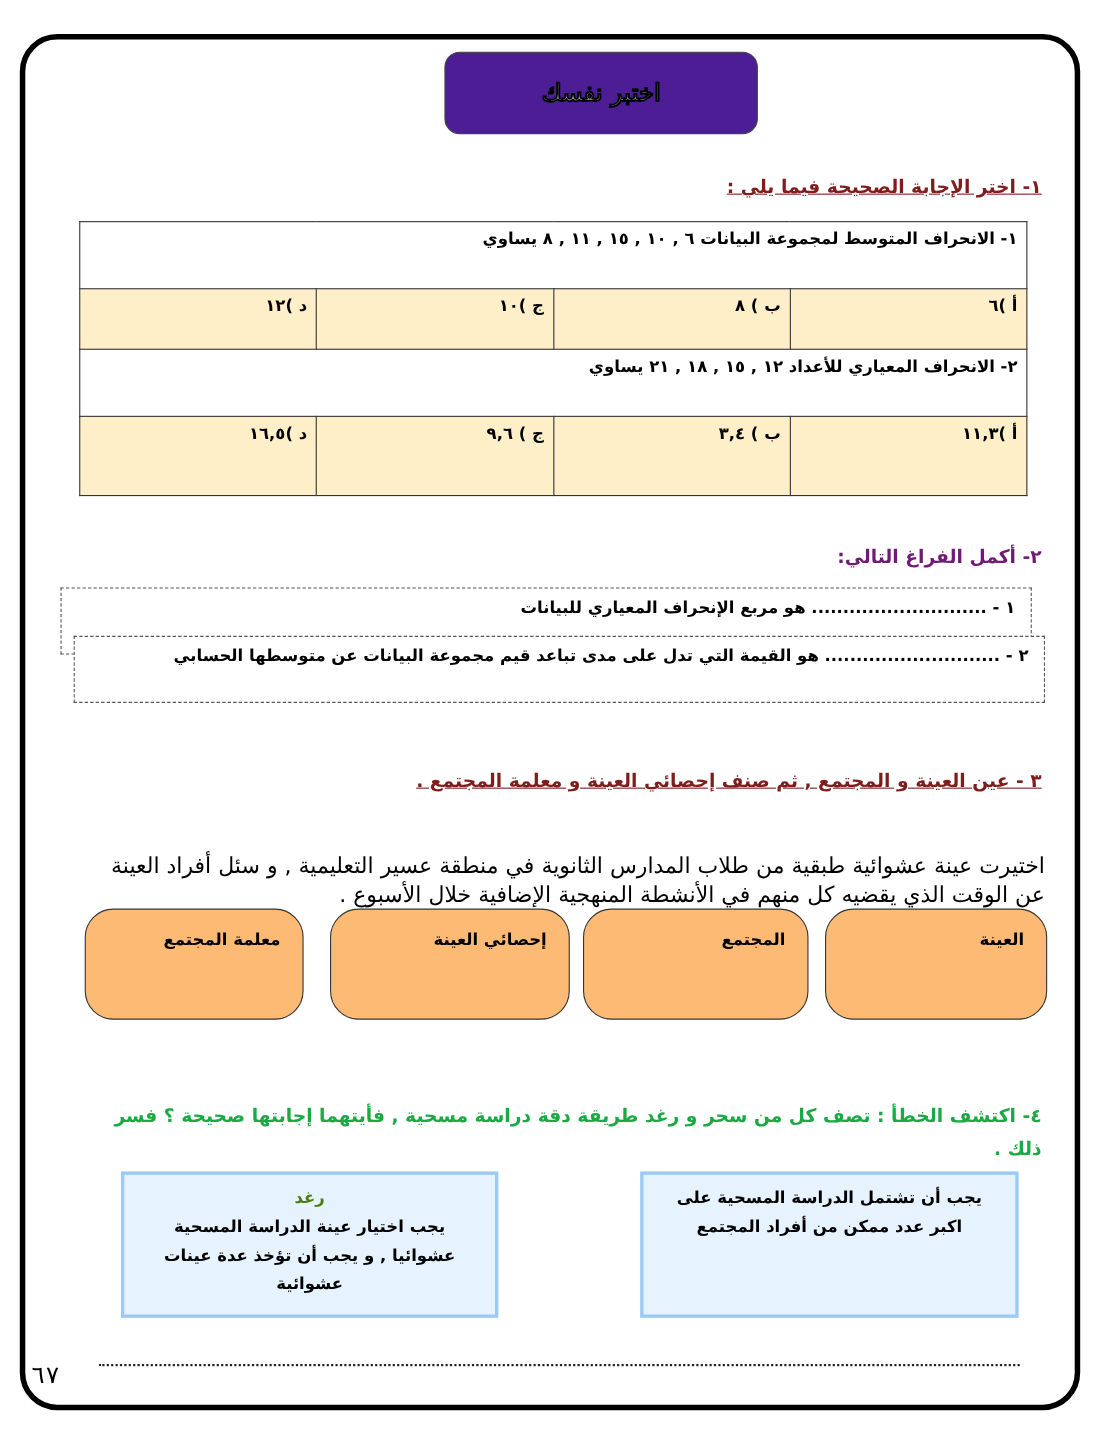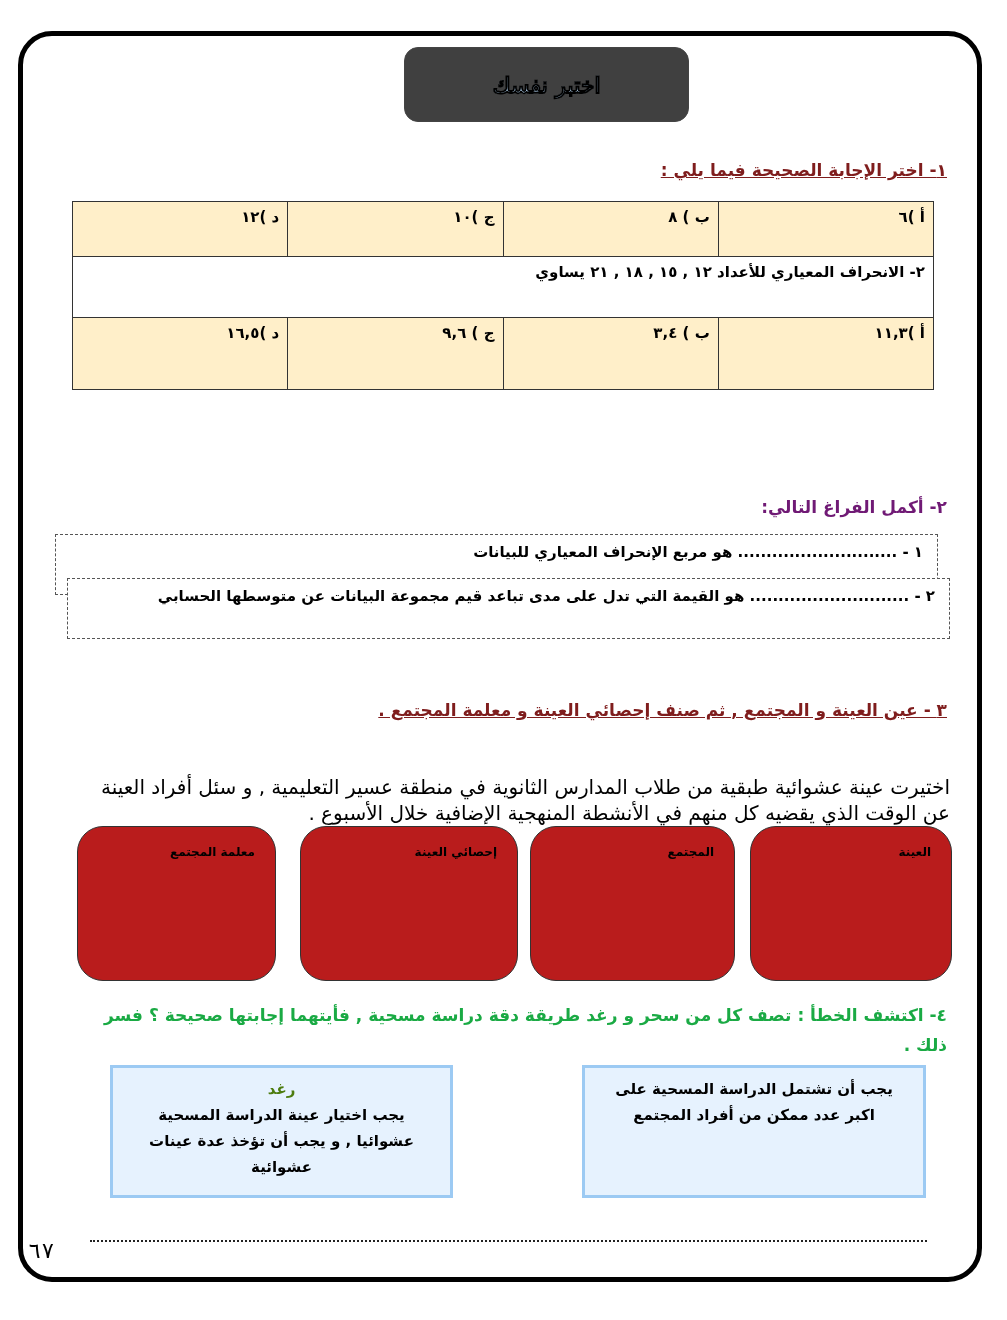--- a/index.html
+++ b/index.html
@@ -8,21 +8,21 @@
     font-family: "DejaVu Sans", "Liberation Sans", sans-serif;
     color: #000; overflow: hidden;
   }
   .frame {
     position: absolute; left: 18px; top: 31px; width: 964px; height: 1251px;
     border: 5px solid #000; border-radius: 34px; background: #fff;
   }
 
   .title-box {
     position: absolute; left: 404px; top: 47px; width: 285px; height: 75px;
-    background: #404040; border: 1.5px solid #444; border-radius: 14px;
+    background: #4c1d95; border: 1.5px solid #444; border-radius: 14px;
     display: flex; align-items: center; justify-content: center;
   }
   .title-text {
     font-family: "DejaVu Serif", serif; font-size: 22px; font-weight: bold;
     color: #bfe0ff; -webkit-text-stroke: 1px #000; letter-spacing: 0.5px;
   }
 
   .sec-heading {
     position: absolute; font-weight: bold; font-size: 17px;
     font-family: "DejaVu Sans", sans-serif;
@@ -48,23 +48,23 @@
     background: #fff; padding: 8px 14px; font-weight: bold; font-size: 15px;
     direction: rtl;
   }
 
   .paragraph {
     position: absolute; left: 95px; top: 774px; width: 855px;
     font-weight: normal; font-size: 20px; line-height: 26px; direction: rtl;
   }
 
   .cat-box {
-    position: absolute; top: 826px; height: 155px; background: #b91c1c;
+    position: absolute; top: 826px; height: 101px; background: #fdba74;
     border: 1.5px solid #333; border-radius: 26px;
-    padding: 18px 20px; font-weight: bold; font-size: 12px; text-align: right;
+    padding: 18px 20px; font-weight: bold; font-size: 15px; text-align: right;
   }
 
   .opinion-box {
     position: absolute; top: 1065px; height: 133px;
     background: #e6f2fe; border: 3px solid #9ccaf3;
     text-align: center; font-weight: bold; font-size: 15px; line-height: 26px;
     padding-top: 8px;
   }
   .op-name { color: #4d7c0f; font-size: 15px; }
 
@@ -89,20 +89,23 @@
 <div class="sec-heading red" style="right:60px; top:160px;">١- اختر الإجابة الصحيحة فيما يلي :</div>
 
 <table class="mc-table">
   <colgroup>
       <col style="width:25%">
       <col style="width:25%">
       <col style="width:25%">
       <col style="width:25%">
     </colgroup>
   <tbody>
+      <tr class="q-row">
+    <td colspan="4">١- الانحراف المتوسط لمجموعة البيانات ٦ , ١٠ , ١٥ , ١١ , ٨ يساوي</td>
+  </tr>
   <tr class="a-row">
     <td><span>أ )</span><span>٦</span></td>
     <td><span>ب )</span> <span>٨</span></td>
     <td><span>ج )</span><span>١٠</span></td>
     <td><span>د )</span><span>١٢</span></td>
   </tr>
   <tr class="q-row">
     <td colspan="4">٢- الانحراف المعياري للأعداد ١٢ , ١٥ , ١٨ , ٢١ يساوي</td>
   </tr>
   <tr class="a-row tall">

